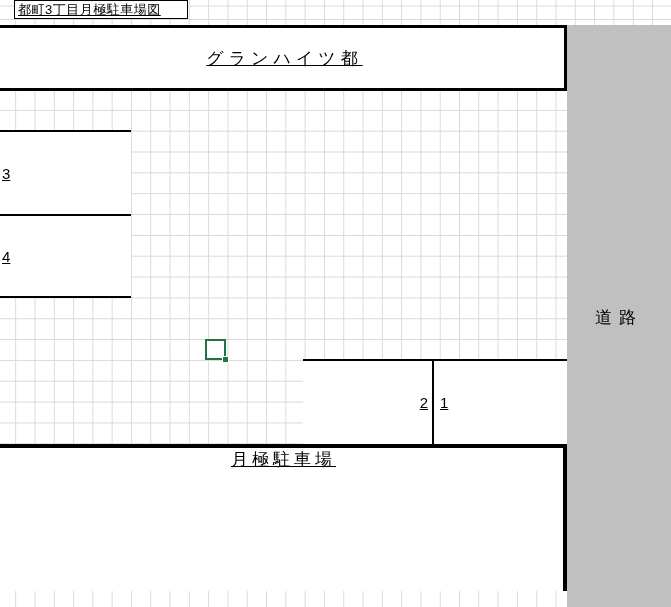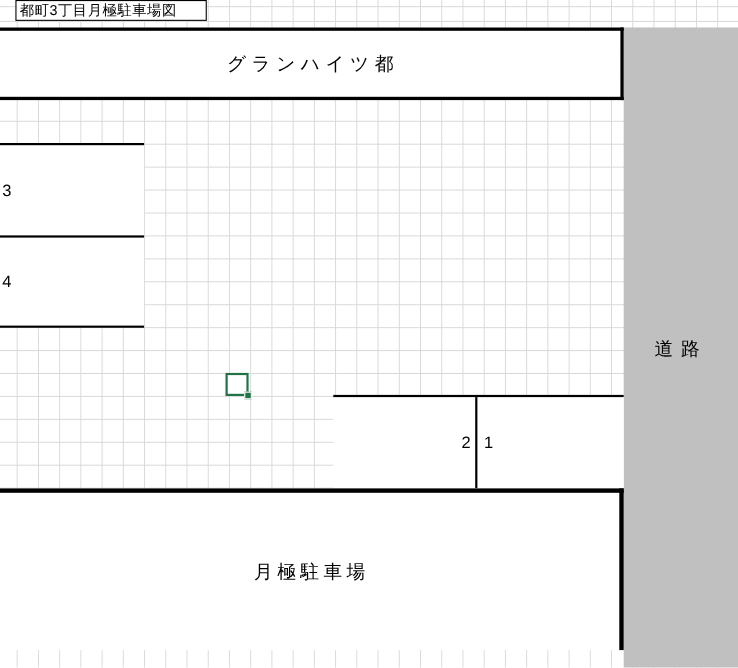--- a/index.html
+++ b/index.html
@@ -10,21 +10,21 @@
     position: relative;
     width: 671px; height: 607px;
     background-color: #ffffff;
     background-image:
       linear-gradient(to right, #d9d9d9 1px, transparent 1px),
       linear-gradient(to bottom, #d9d9d9 1px, transparent 1px);
     background-size: 19.3px 100%, 100% 20.85px;
     background-position: 15.2px 0px, 0px 5.6px;
   }
 
-  .abs { position: absolute; }
+  .abs { position: absolute; text-decoration: underline; }
 
   #row1-gridline {
     left: 0; top: 19px; width: 671px; height: 1px;
     background: #d9d9d9;
   }
 
   #title-cell {
     left: 14px; top: 0; width: 174px; height: 19px;
     background: #ffffff;
     border: 1px solid #000000;
@@ -92,21 +92,21 @@
     display: flex; align-items: center; justify-content: flex-start;
     padding-left: 6px;
   }
   #space2-cell .space-num, #space1-cell .space-num { padding-left: 0; }
 
   #parking-lot-box {
     left: 0; top: 444px; width: 567px; height: 147px;
     background: #ffffff;
     border-top: 4px solid #000000;
     border-right: 4px solid #000000;
-    display: flex; align-items: center; justify-content: center;
+    display: flex; justify-content: center;
   }
   #parking-lot-label {
     font-size: 17px; letter-spacing: 4px; text-indent: 4px; color: #000000;
   }
 
   #cell-cursor {
     left: 205px; top: 339px; width: 21px; height: 21px;
     background: #ffffff;
     border: 2px solid #217346;
   }

